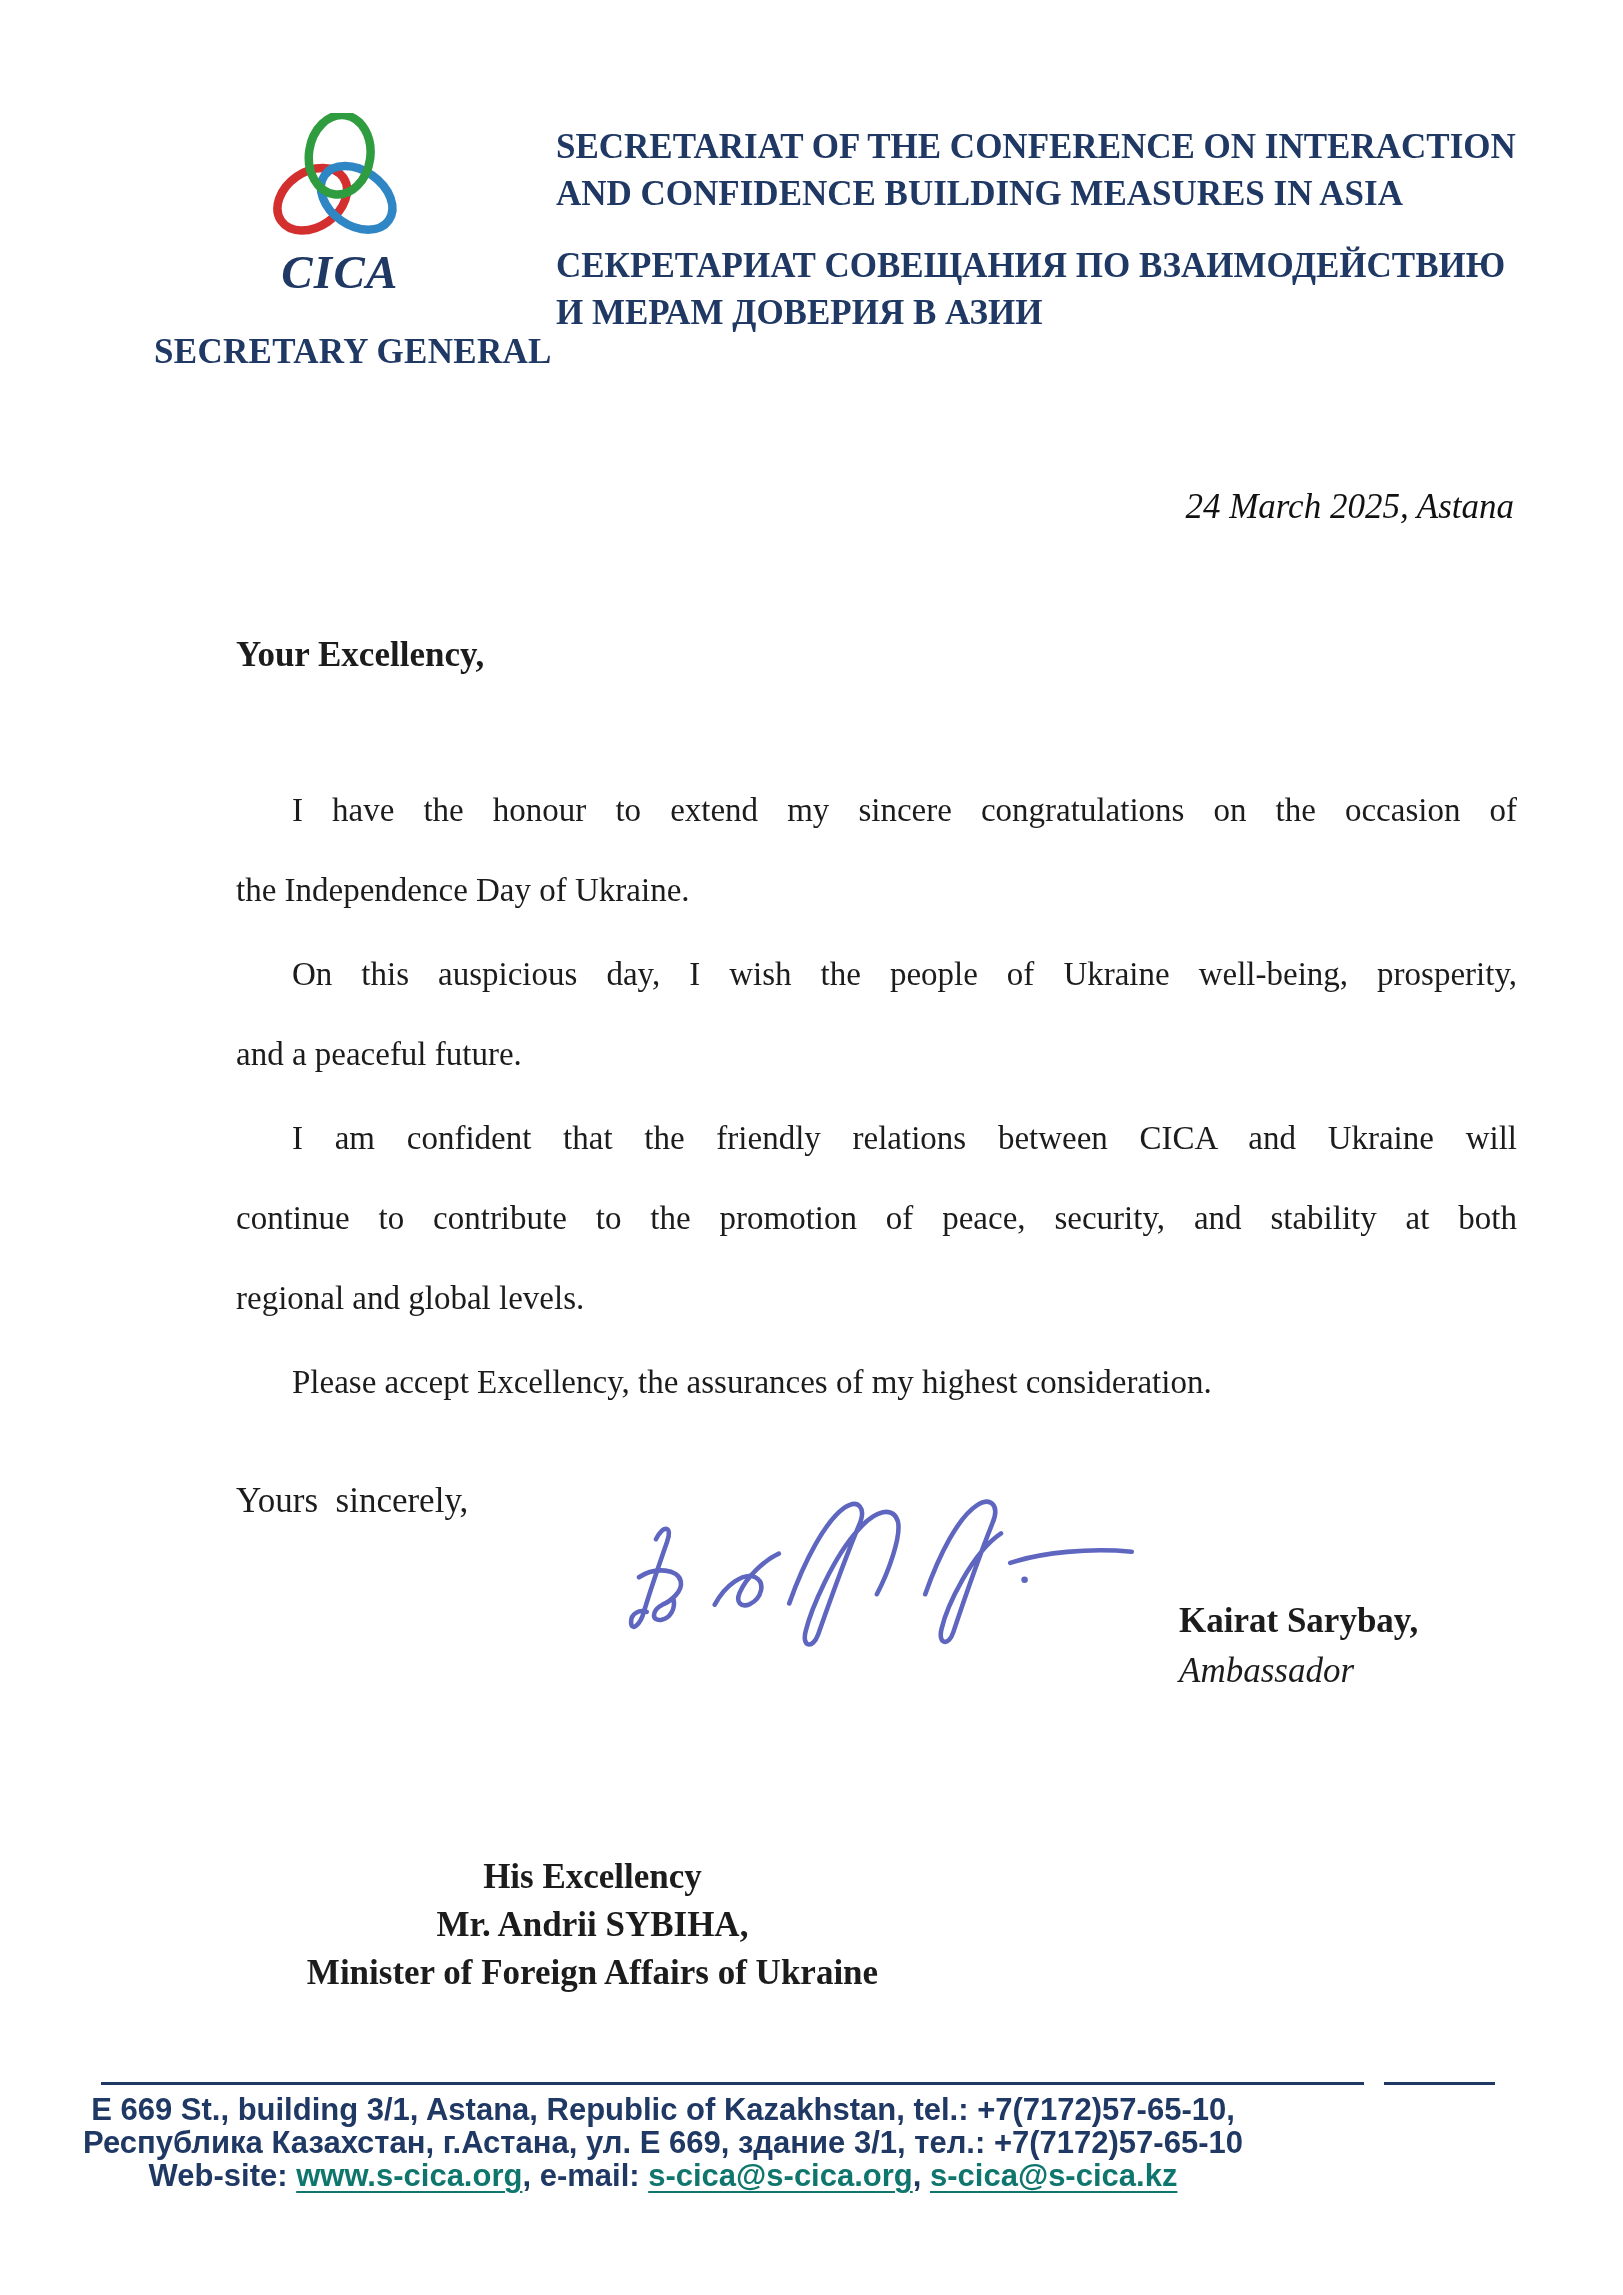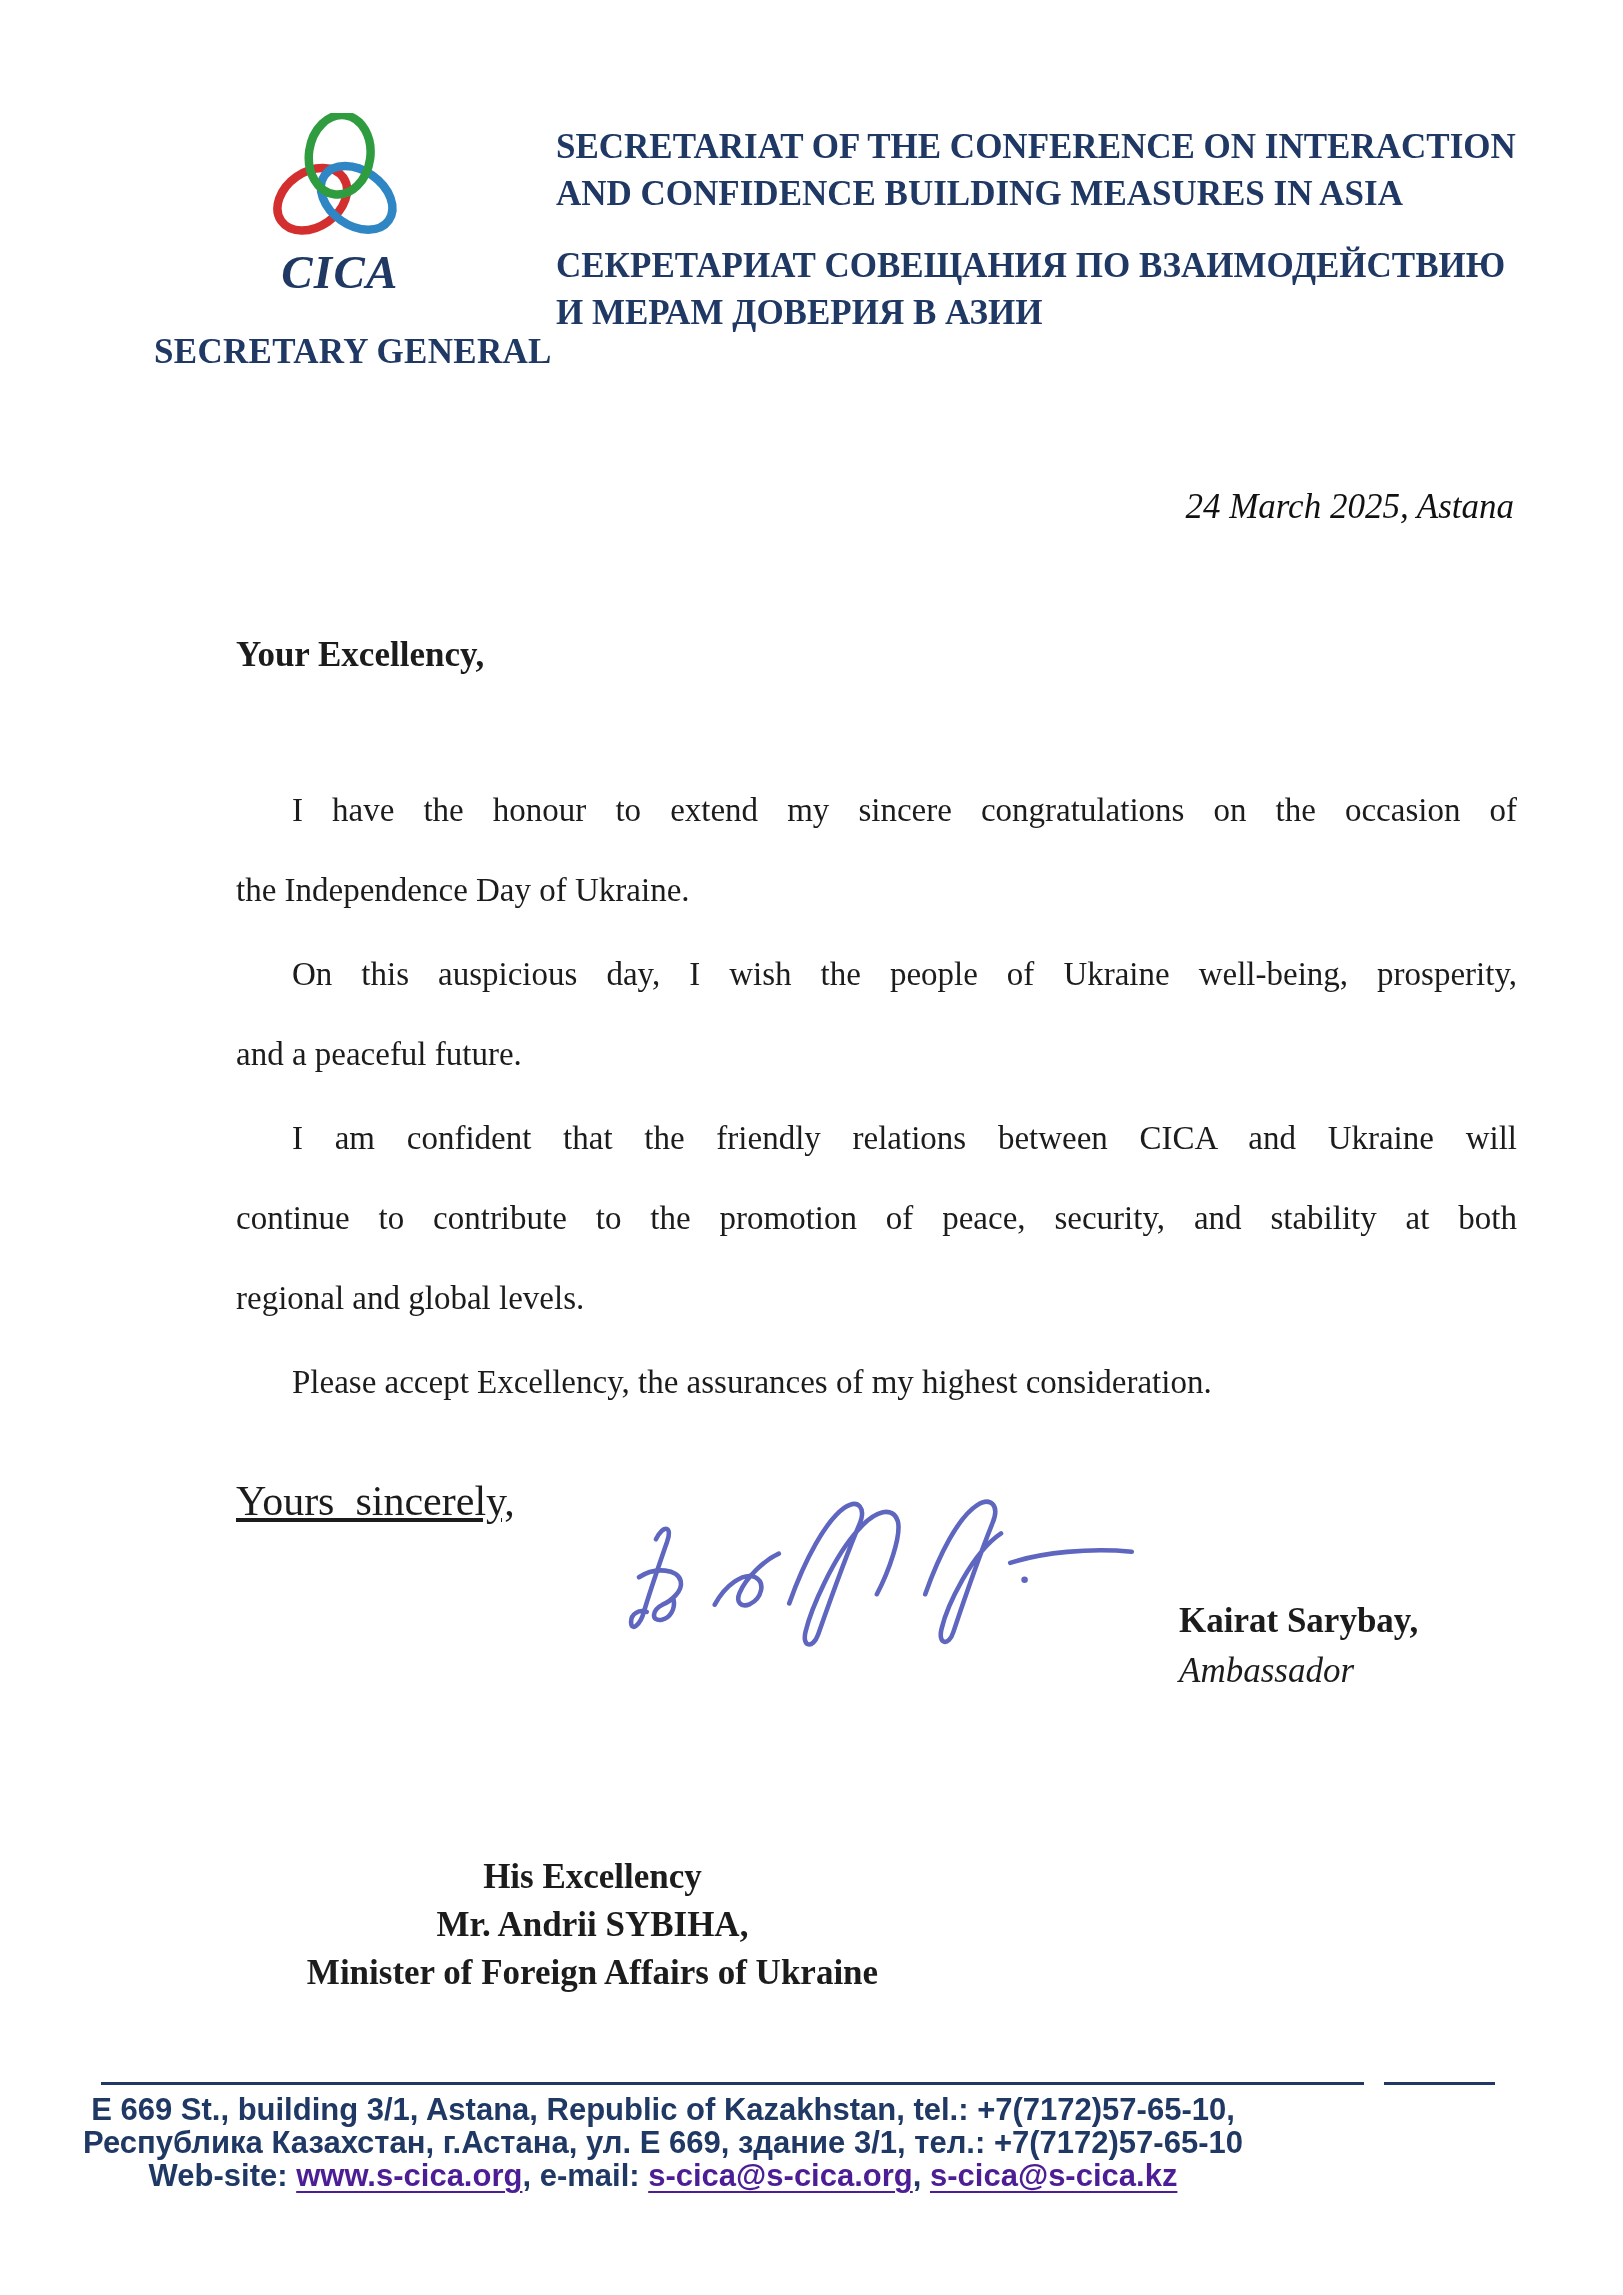--- a/index.html
+++ b/index.html
@@ -37,21 +37,21 @@
     font-size: 35px; font-style: italic; color: #111;
   }
 
   
   .body-block { position: absolute; left: 236px; top: 615px; width: 1281px; font-size: 33px; }
   .salutation { font-weight: bold; font-size: 35px; line-height: 80px; margin-bottom: 75px; }
   .para { margin: 0 0 3.9px 0; }
   .bline { line-height: 80px; text-align: justify; text-align-last: justify; }
   .bline.first { text-indent: 56px; }
   .bline.last { text-align: right; text-align-last: left; }
-  .closing { margin-top: 39px; font-size: 42px; line-height: 80px; white-space: pre-wrap; text-decoration: underline; }
+  .closing { margin-top: 39px; font-size: 35px; line-height: 80px; white-space: pre-wrap; }
 
   
   .signature-svg { position: absolute; left: 618px; top: 1475px; width: 536px; height: 177px; }
   .signer { position: absolute; left: 1179px; top: 1596px; font-size: 35px; line-height: 50px; }
   .signer-name { font-weight: bold; }
   .signer-title { font-style: italic; }
 
   
   .addressee {
     position: absolute; left: 236px; top: 1853px; width: 713px;
@@ -63,21 +63,21 @@
   .rule-seg { position: absolute; top: 0; height: 2.6px; background: #1f3864; }
   .rule-a { left: 101px; width: 1263px; }
   .rule-b { left: 1384px; width: 111px; }
   .footer-text {
     position: absolute; left: 0; top: 10.5px; width: 1326px;
     text-align: center; color: #1f3864;
     font-family: "Liberation Sans", "DejaVu Sans", sans-serif;
     font-weight: bold; font-size: 31px; line-height: 33px;
   }
   .flink {
-    color: #4c1d95; text-decoration: underline;
+    color: #0f766e; text-decoration: underline;
     text-decoration-thickness: 2px; text-underline-offset: 4.6px;
   }
 </style>
 </head>
 <body>
 
 <div class="page">
 
   <div class="logo-block">
     <svg class="logo-svg" viewBox="0 0 205 196">

